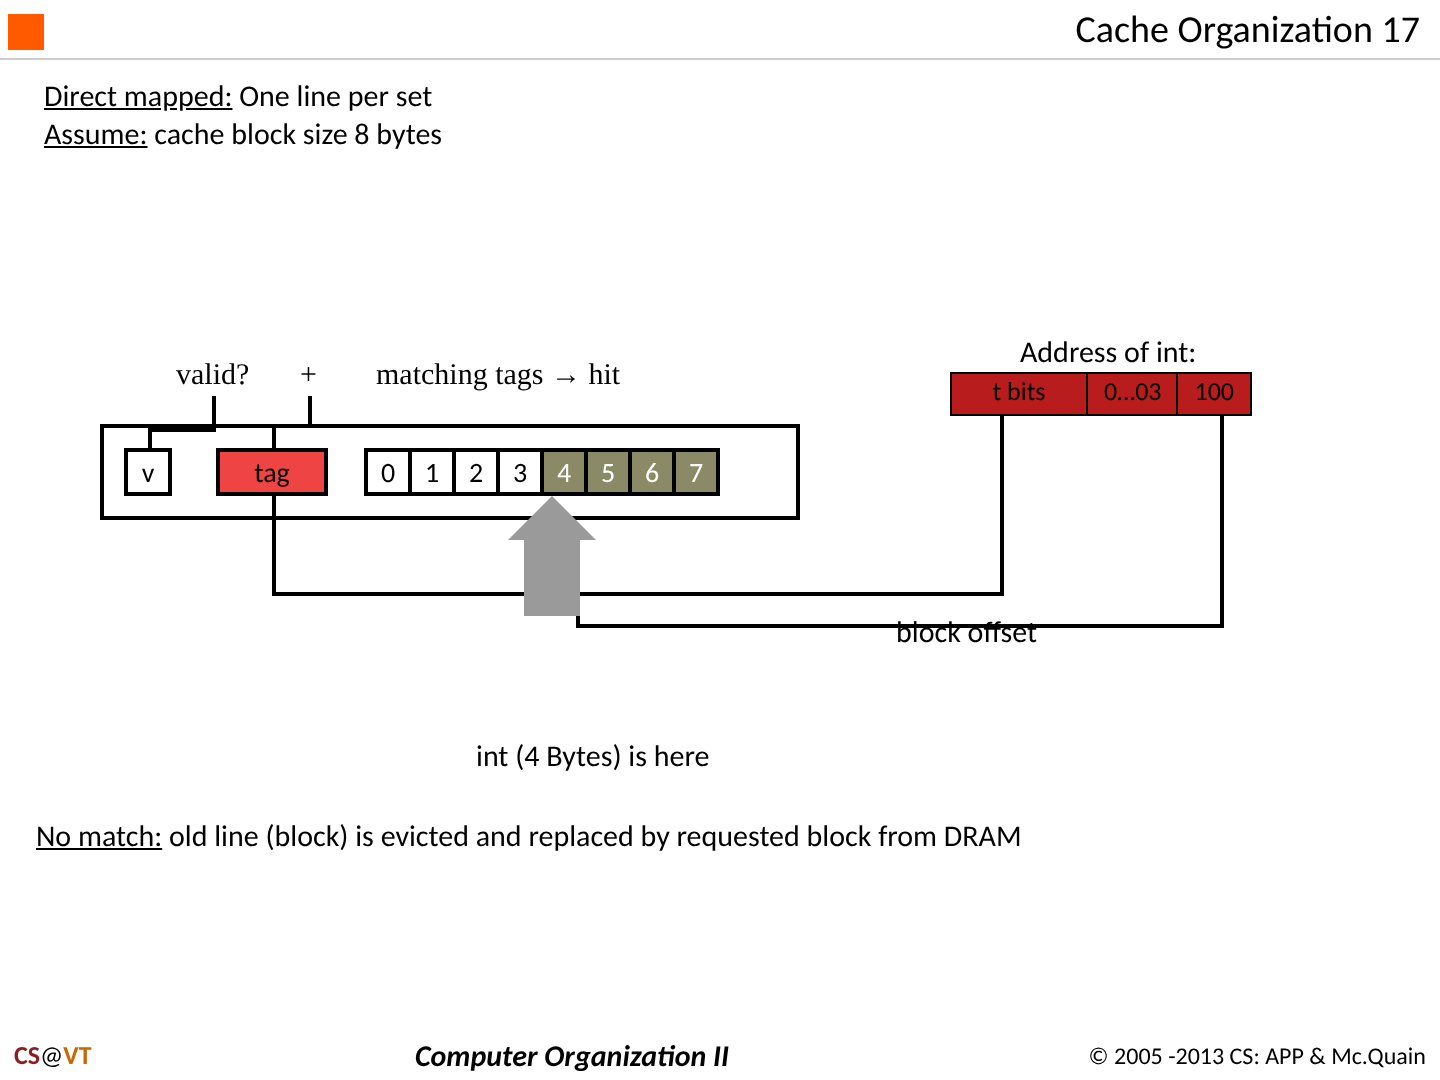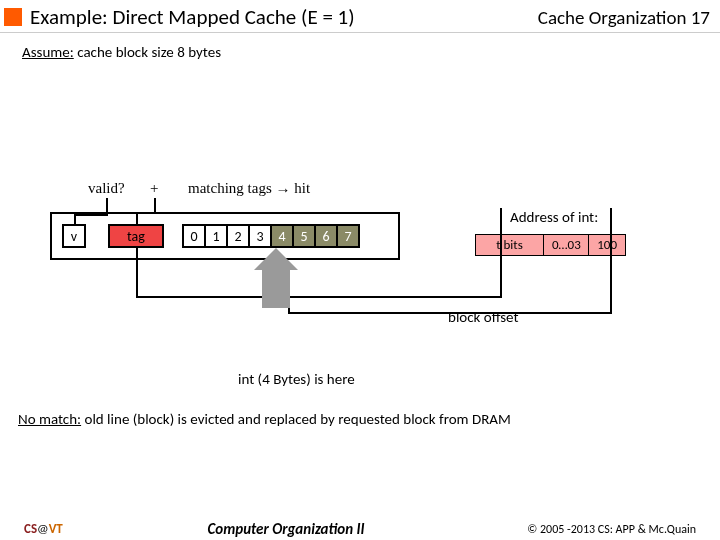--- a/index.html
+++ b/index.html
@@ -76,31 +76,31 @@
     position: absolute; background: #000;
   }
   .valid-line-v { left: 106px; top: 48px; width: 2px; height: 18px; }
   .valid-line-h { left: 74px; top: 64px; width: 34px; height: 2px; }
   .valid-line-d { left: 74px; top: 64px; width: 2px; height: 10px; }
   .plus-line { left: 154px; top: 48px; width: 2px; height: 16px; }
   .plus-line-h { left: 136px; top: 62px; width: 20px; height: 2px; }
   .plus-line-d { left: 136px; top: 62px; width: 2px; height: 12px; }
   
   .addr-title {
-    position: absolute; left: 510px; top: 18px; font-size: 15px; margin-top: 40px;
+    position: absolute; left: 510px; top: 18px; font-size: 15px;
   }
   .addr-row {
     position: absolute; left: 476px; top: 36px;
     display: flex;
   }
   .addr-cell {
     height: 22px; border: 1.5px solid #000;
     margin-left: -1.5px;
     text-align: center; line-height: 20px; font-size: 13px;
-    padding: 0 8px; background: #fca5a5; margin-top: 48px;
+    padding: 0 8px; background: #b91c1c;
   }
   
   .wire { position: absolute; background: #000; }
   
   .w1 { left: 500px; top: 58px; width: 2px; height: 90px; }
   .w1b { left: 136px; top: 146px; width: 366px; height: 2px; }
   .w1c { left: 136px; top: 98px; width: 2px; height: 50px; }
   
   
   .w3 { left: 610px; top: 58px; width: 2px; height: 106px; }
@@ -130,44 +130,46 @@
     position: absolute; left: 238px; top: 220px; font-size: 15px;
   }
   .nomatch {
     position: absolute; left: 18px; top: 410px;
     font-size: 15px;
   }
   .nomatch .u { text-decoration: underline; }
   .footer {
     position: absolute; bottom: 4px; left: 0; width: 720px;
     display: flex; align-items: center;
-    padding: 0 24px;
+    padding: 0 7px;
     font-size: 13px;
   }
   .footer .left b.cs { color: #8a1f1f; }
   .footer .left b.vt { color: #cc6600; }
   .footer .center {
     position: absolute; left: 0; width: 572px;
     text-align: center; font-weight: bold; font-size: 15px; font-style: italic;
   }
   .footer .right { margin-left: auto; font-size: 12px; }
 </style>
 </head>
 <body>
 
 <div class="header">
   <div class="orange-sq"></div>
-  <div class="title">Example: Direct Mapped Cache (E = 1)</div>
   <div class="header-right">
     <span>Cache Organization</span>
     <span>17</span>
   </div>
 </div>
 
 <div class="subtitle">
+  <div>
+    <u>Direct mapped:</u><span> One line per set</span>
+  </div>
   <div>
     <u>Assume:</u><span> cache block size 8 bytes</span>
   </div>
 </div>
 
 <div class="diagram">
   <div class="outer-box"></div>
 
   <div class="lbl valid-lbl">valid?</div>
   <div class="lbl plus-lbl">+</div>

